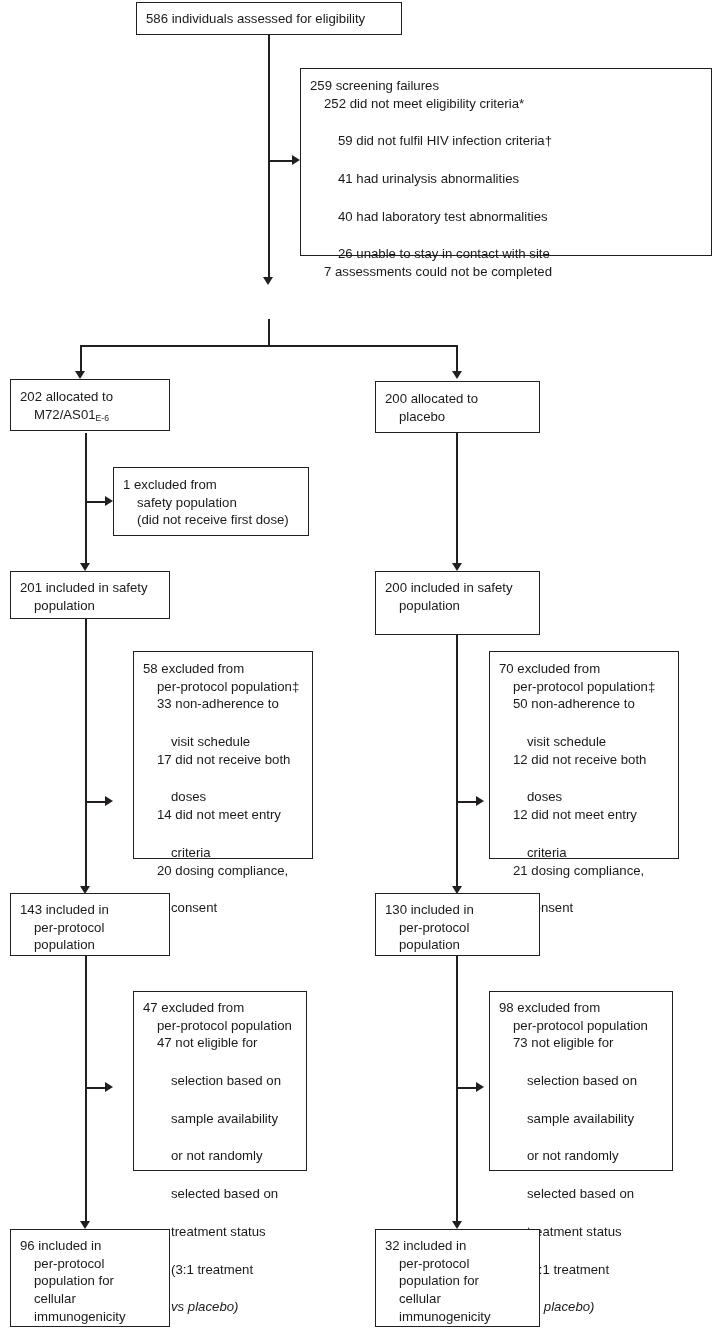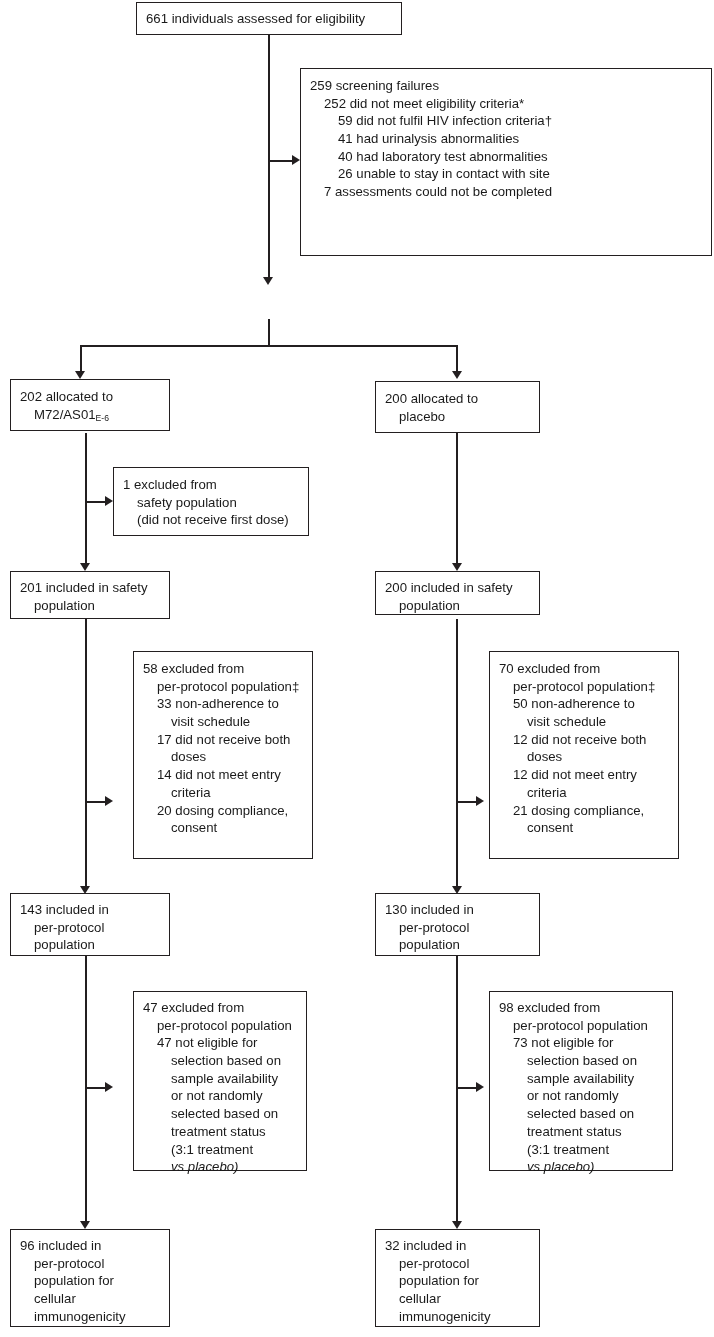--- a/index.html
+++ b/index.html
@@ -19,21 +19,21 @@
     font-size:13.2px;
     line-height:1.34;
     padding:6px 8px 6px 9px;
     z-index:3;
   }
   .box .ln{white-space:pre;display:block;}
 
   
   .i0{margin-left:0;}
   .i1{margin-left:14px;}
-  .i2{margin-left:28px;}
+  .i2{margin-left:28px;margin-top:20px;}
 
   sub.ee{font-size:8.6px;vertical-align:-2px;letter-spacing:0;}
   i.vs{font-style:italic;}
 
   
   .vline{position:absolute;width:1.6px;background:#231f20;z-index:1;}
   .hline{position:absolute;height:1.6px;background:#231f20;z-index:1;}
   .arrow-down{
     position:absolute;width:0;height:0;z-index:2;
     border-left:5.5px solid transparent;
@@ -46,21 +46,21 @@
     border-bottom:5.5px solid transparent;
     border-left:8.5px solid #231f20;
   }
 </style>
 </head>
 <body>
 
 <div id="flow">
 
   <div class="box" style="left:136px;top:2px;width:266px;height:33px;display:flex;align-items:center;">
-    <span class="ln i0">661 individuals assessed for eligibility</span>
+    <span class="ln i0">586 individuals assessed for eligibility</span>
   </div>
 
   <div class="vline" style="left:268px;top:35px;height:243px;"></div>
   <div class="arrow-down" style="left:263.3px;top:277px;"></div>
 
   <div class="hline" style="left:268px;top:160px;width:28px;"></div>
   <div class="arrow-right" style="left:292px;top:155.3px;"></div>
 
   <div class="box" style="left:300px;top:68px;width:412px;height:188px;padding-top:8px;">
     <span class="ln i0">259 screening failures</span>
@@ -102,21 +102,21 @@
   </div>
 
   <div class="vline" style="left:456.4px;top:433px;height:131px;"></div>
   <div class="arrow-down" style="left:451.7px;top:563px;"></div>
 
   <div class="box" style="left:10px;top:571px;width:160px;height:48px;padding-top:7px;">
     <span class="ln i0">201 included in safety</span>
     <span class="ln i1">population</span>
   </div>
 
-  <div class="box" style="left:375px;top:571px;width:165px;height:44px;padding-top:7px;">
+  <div class="box" style="left:375px;top:571px;width:165px;height:64px;padding-top:7px;">
     <span class="ln i0">200 included in safety</span>
     <span class="ln i1">population</span>
   </div>
 
   <div class="vline" style="left:85px;top:619px;height:268px;"></div>
   <div class="arrow-down" style="left:80.3px;top:886px;"></div>
   <div class="hline" style="left:85px;top:801px;width:24px;"></div>
   <div class="arrow-right" style="left:105px;top:796.3px;"></div>
 
   <div class="box" style="left:133px;top:651px;width:180px;height:208px;padding-top:8px;">

